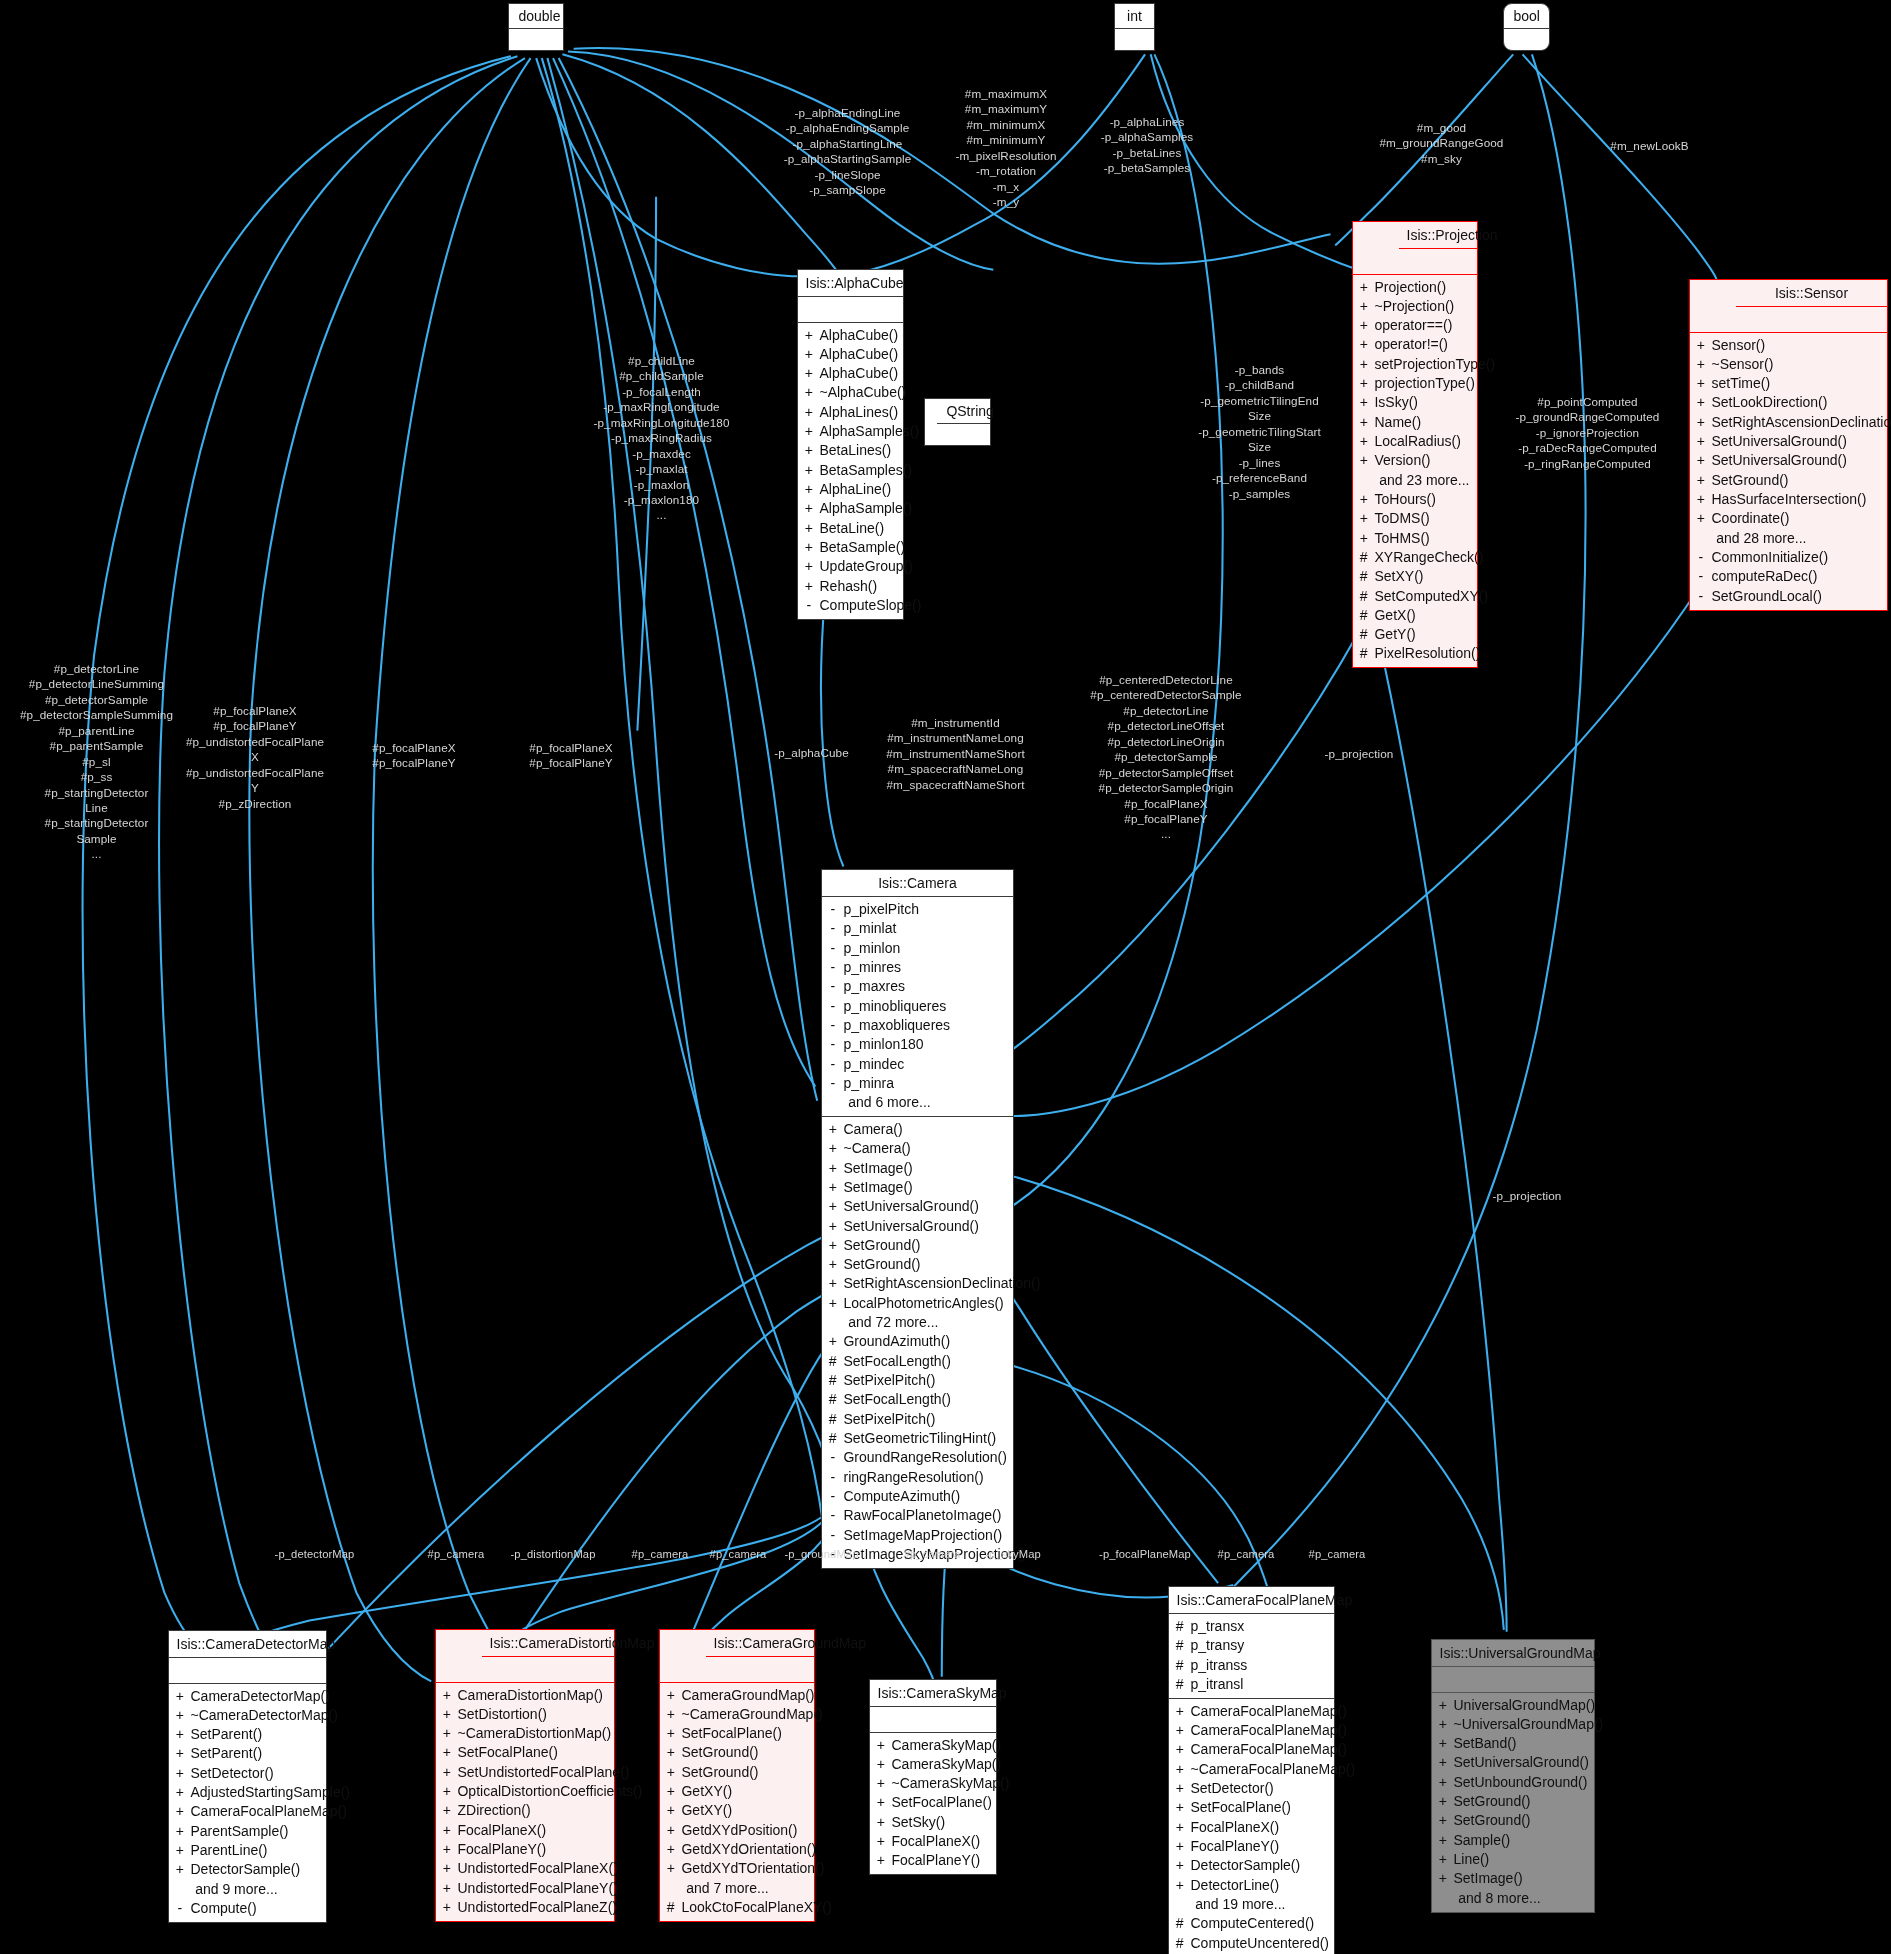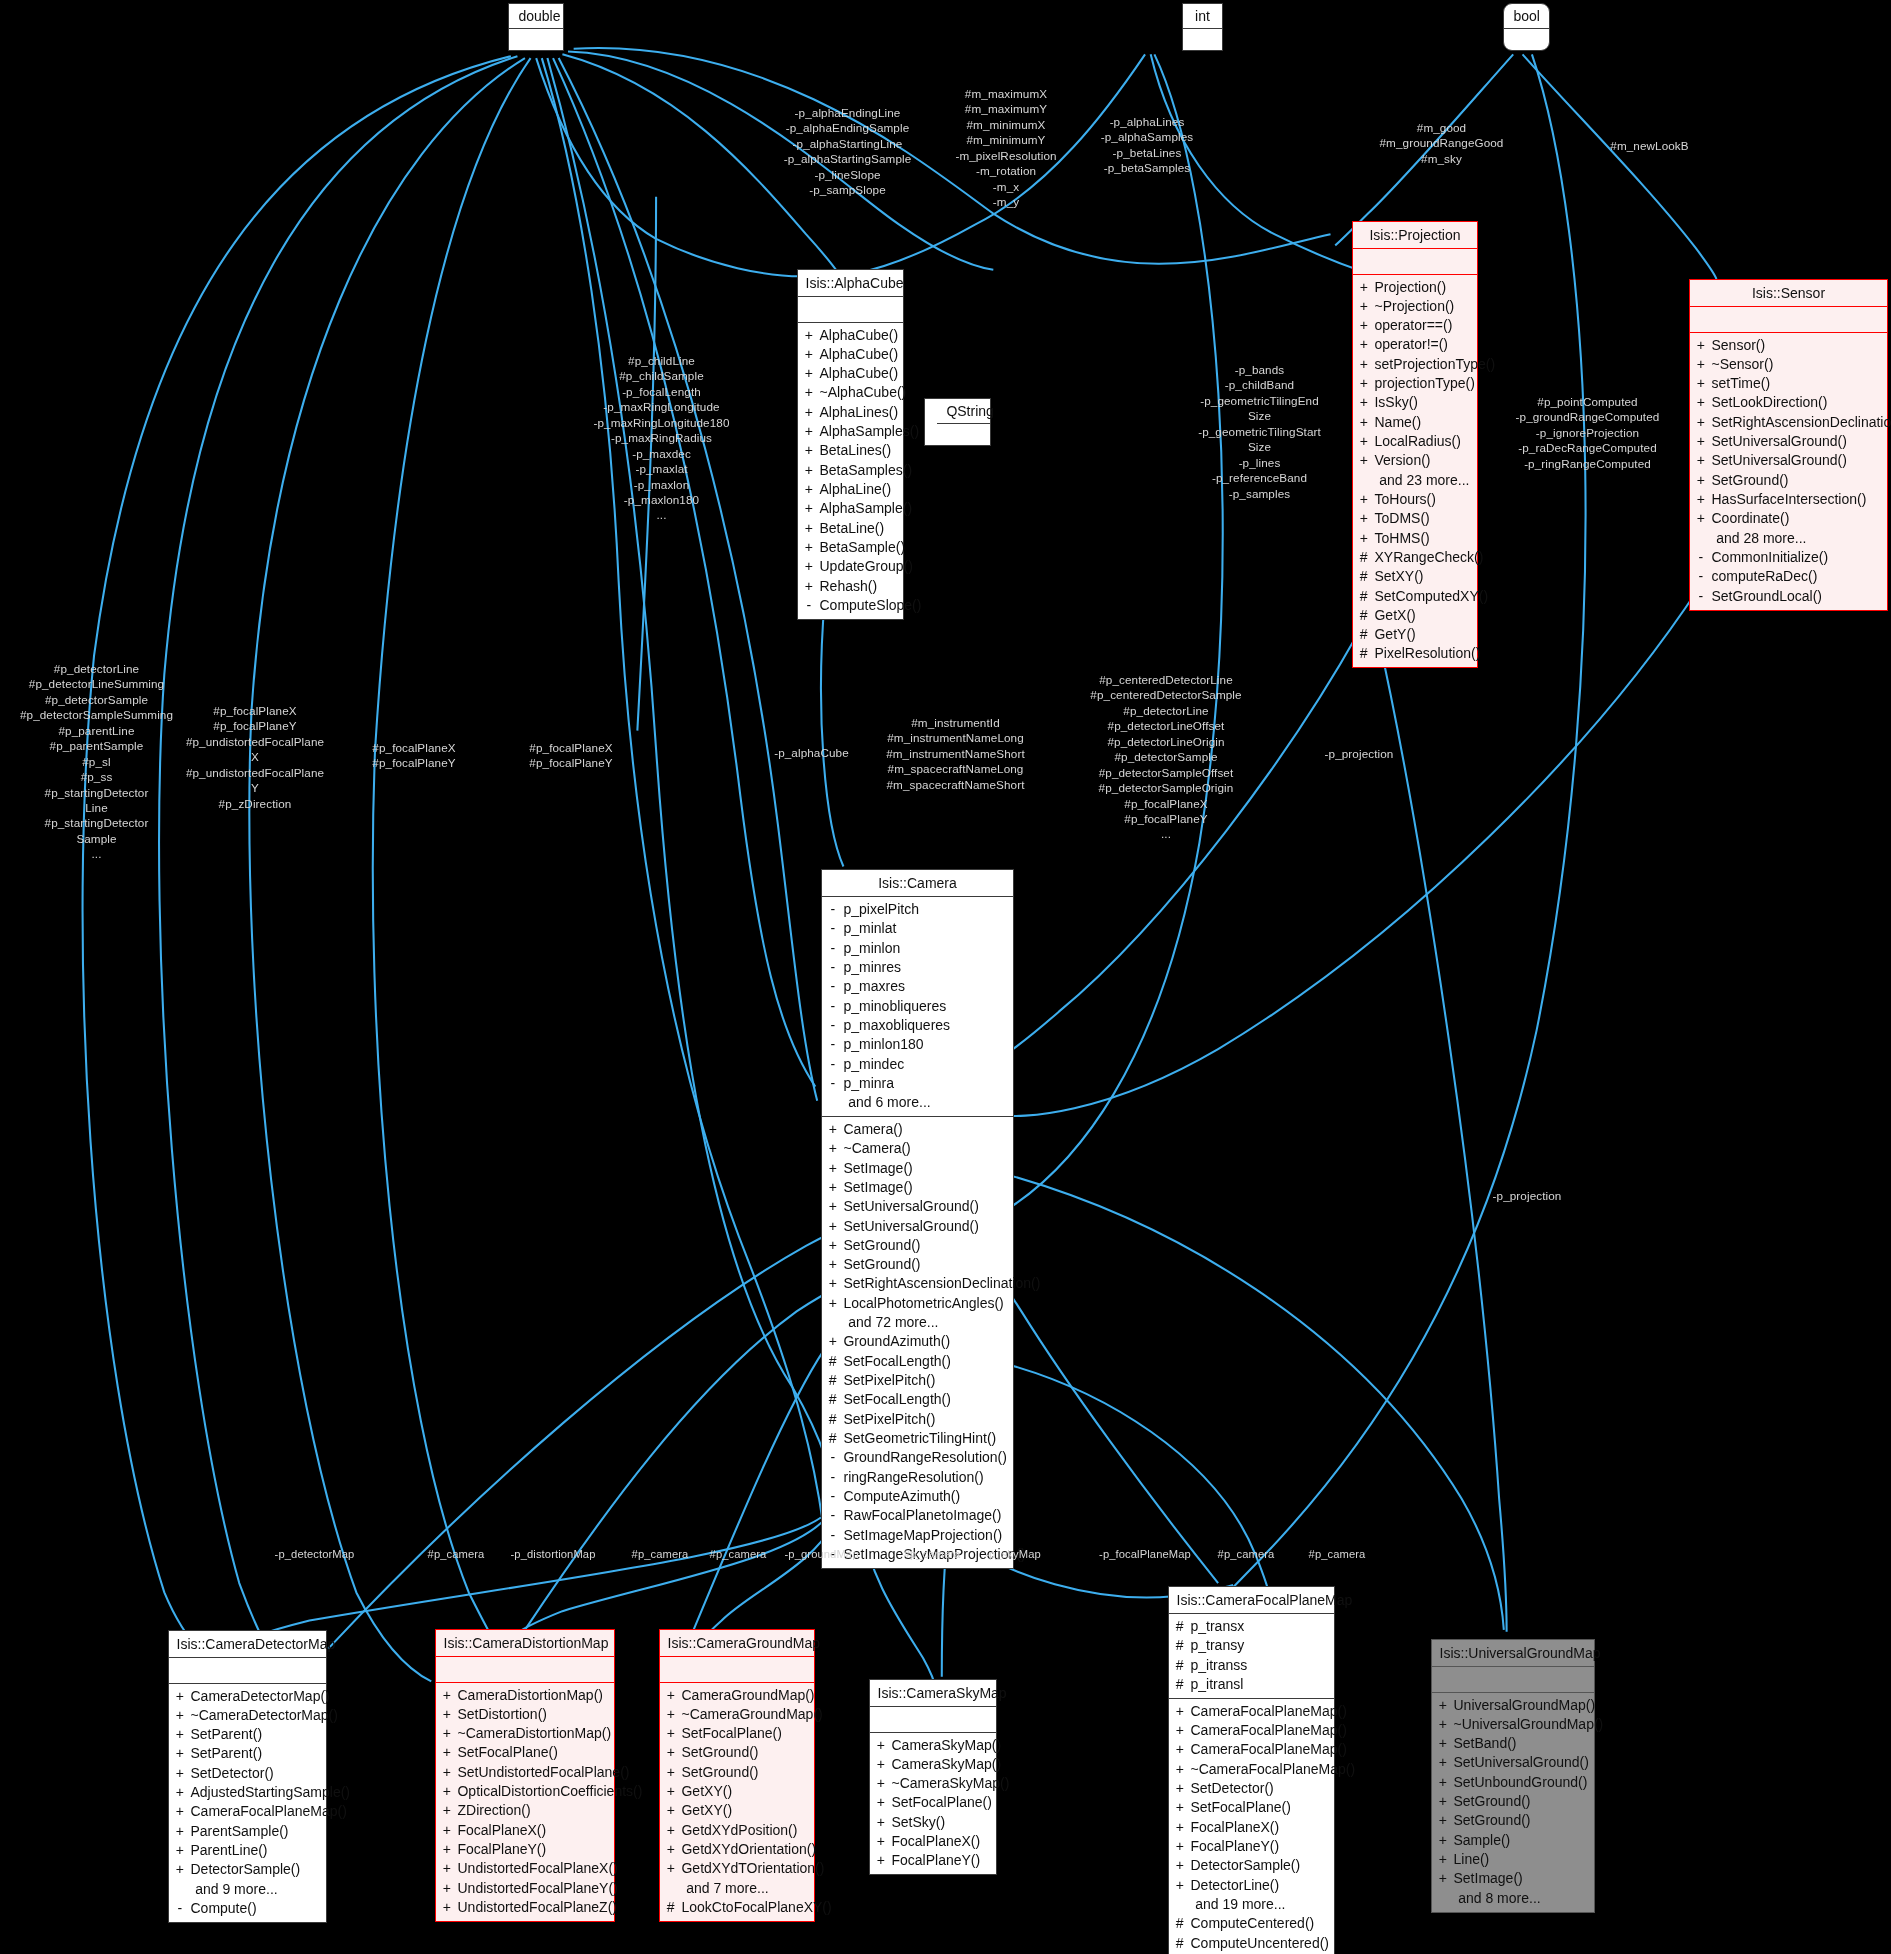--- a/index.html
+++ b/index.html
@@ -28,21 +28,21 @@
   .node .more{font-size:14px;line-height:1.38;padding-left:20.6px;white-space:nowrap;}
   .node .emptysec{height:18px;}
 
   
   .n-plain{background:#ffffff;border:0.9px solid #3a3a3a;color:#101010;}
   .n-plain .title{border-bottom:0.9px solid #3a3a3a;background:#ffffff;}
   .n-plain .sec + .sec{border-top:0.9px solid #3a3a3a;}
 
   
   .n-red{background:#fdf0f0;border:1.9px solid #ff0000;color:#101010;}
-  .n-red .title{border-bottom:1.9px solid #ff0000;}
+  .n-red .title{border-bottom:1.9px solid #ff0000;margin-left:46px;}
   .n-red .sec + .sec{border-top:1.9px solid #ff0000;}
 
   
   .n-grey{background:#8e8e8e;border:0.9px solid #555;color:#101010;}
   .n-grey .title{border-bottom:0.9px solid #555;}
   .n-grey .sec + .sec{border-top:0.9px solid #555;}
 
   
   .n-type{background:#ffffff;border:0.9px solid #3a3a3a;color:#101010;}
   .n-type .title{font-size:14px;padding:2.8px 9.4px;border-bottom:0.9px solid #3a3a3a;}
@@ -111,21 +111,21 @@
 
     <path d="M880 1640 L 880 1628"></path>
     <path d="M700 210 C 700 400, 690 600, 680 780"></path>
   </svg>
 
   <div class="node n-type" style="left:508px;top:2.8px;width:56px;">
     <div class="title">double</div>
     <div class="emptysec"></div>
   </div>
 
-  <div class="node n-type" style="left:1182px;top:2.8px;width:41px;">
+  <div class="node n-type" style="left:1114px;top:2.8px;width:41px;">
     <div class="title">int</div>
     <div class="emptysec"></div>
   </div>
 
   <div class="node n-type" style="left:1503px;top:2.8px;width:47px;border-radius:9px;">
     <div class="title">bool</div>
     <div class="emptysec"></div>
   </div>
 
   <div class="node n-type" style="left:924px;top:398px;width:67px;padding-left:12px;">

